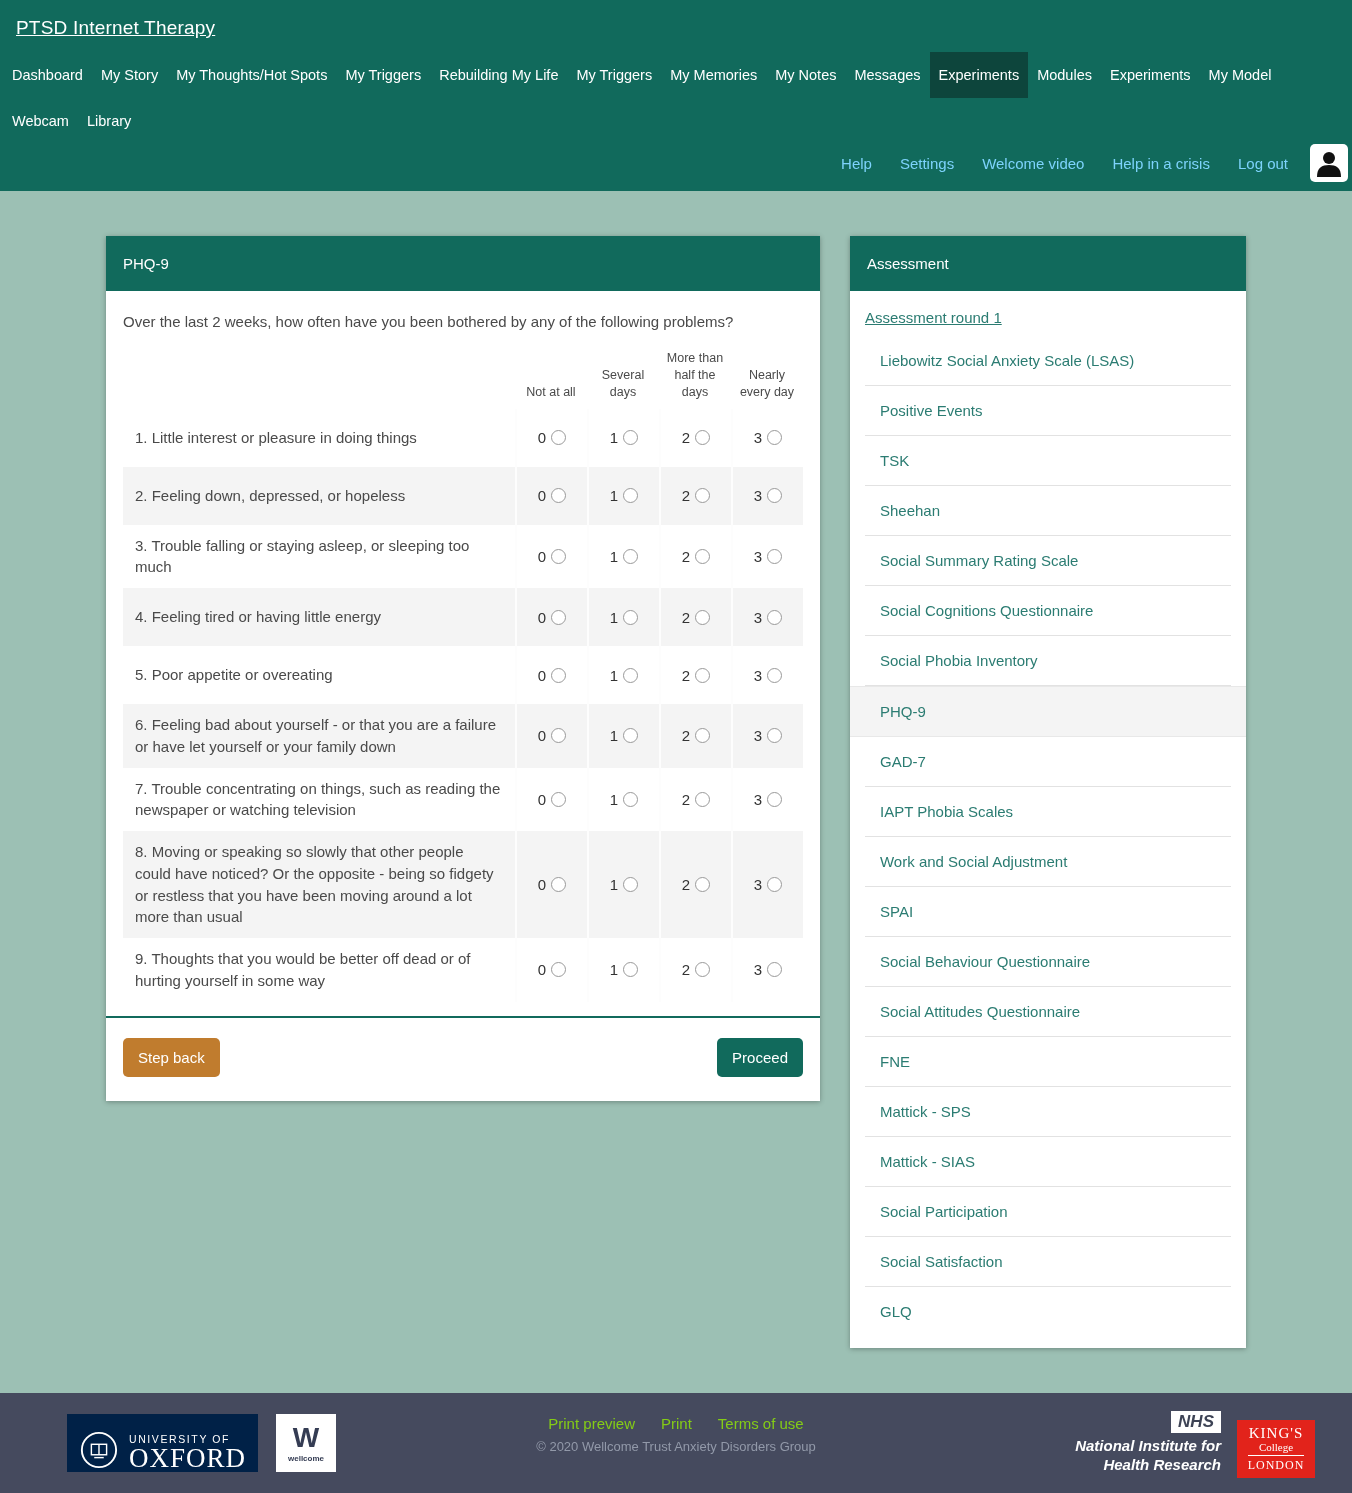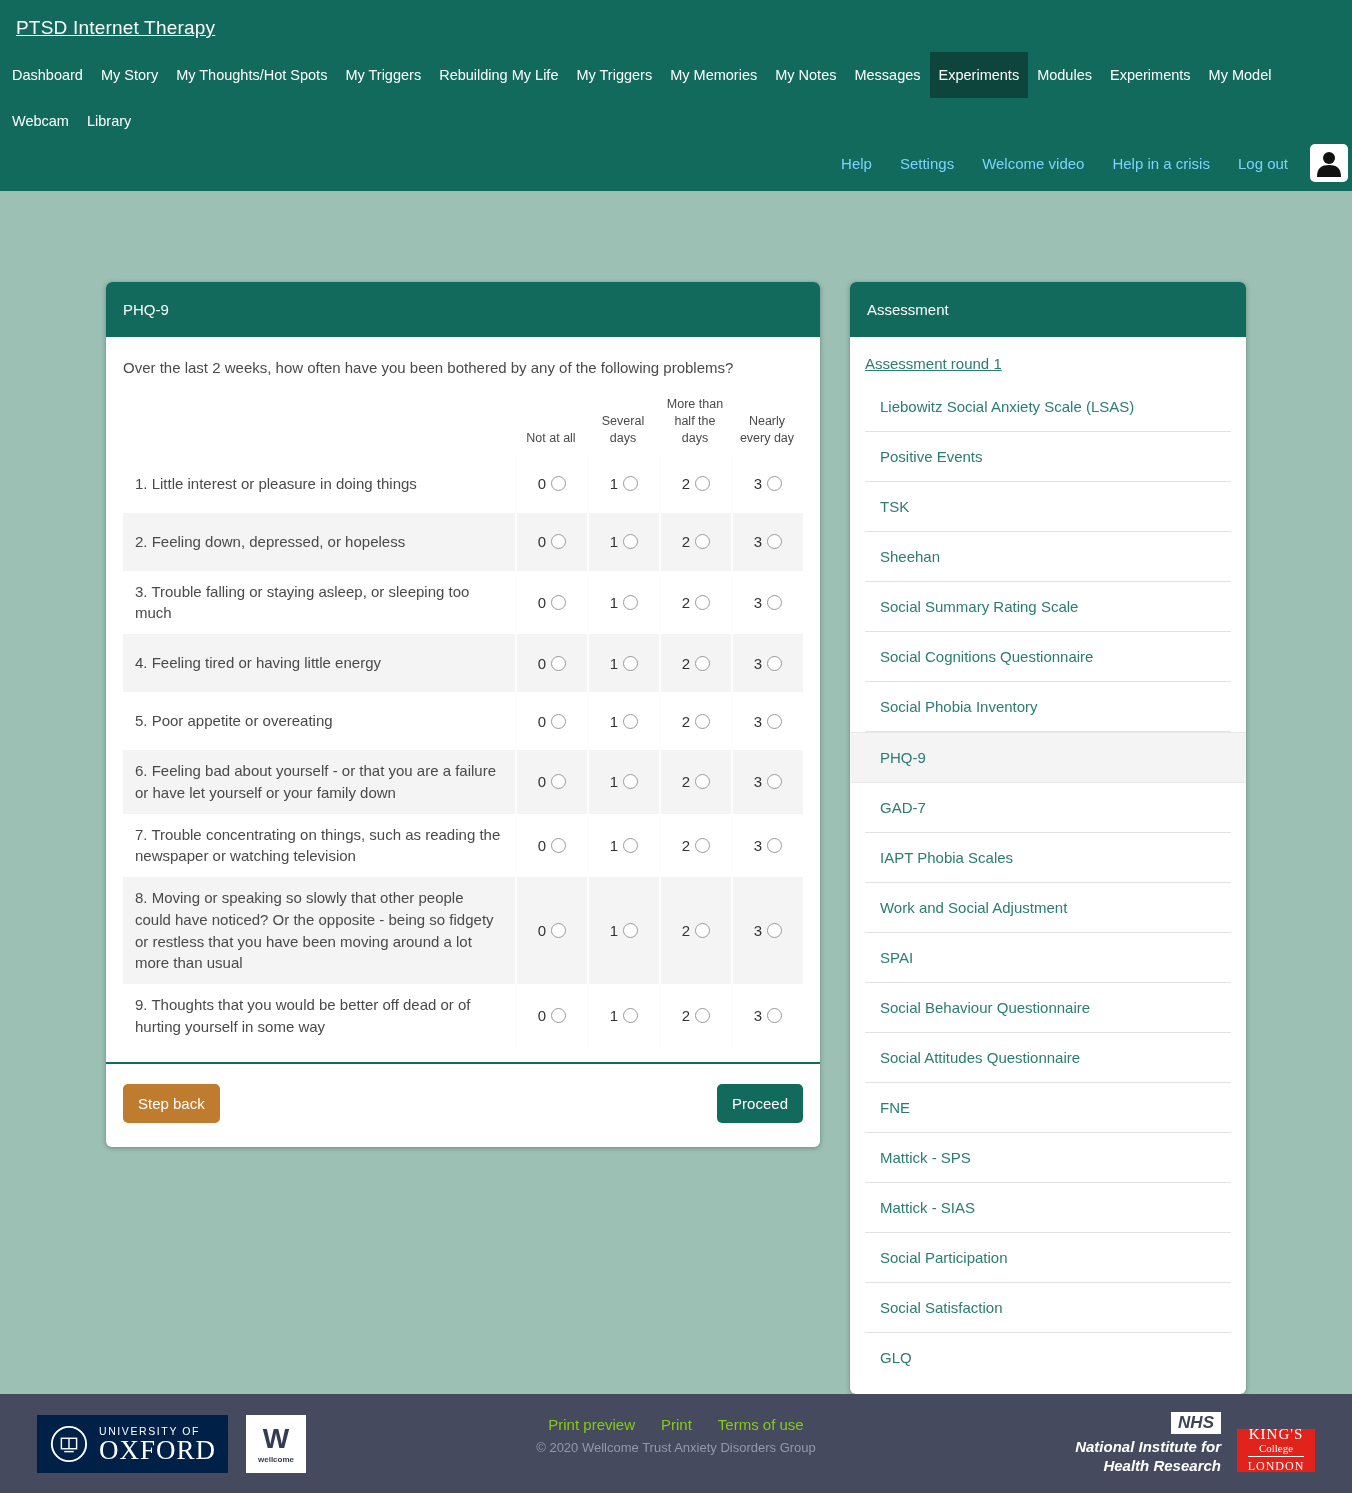--- a/index.html
+++ b/index.html
@@ -21,23 +21,22 @@
   .utility { display:flex; justify-content:flex-end; align-items:center; padding:0 3px 9px; }
   .utility .u-item { padding:8px 14px; font-size:15px; color:#7dd3fc; cursor:pointer; white-space:nowrap; }
   .avatar {
     width:38px; height:38px; background:#fff; border-radius:5px; margin:0 1px 0 8px;
     display:flex; align-items:center; justify-content:center; cursor:pointer;
   }
   
   main { flex:1 1 auto; padding-top:45px; }
   .content { width:1140px; margin:0 auto; display:flex; gap:30px; align-items:flex-start; }
   .card {
-    background:#fff; border-radius:6px; overflow:hidden;
+    background:#fff; border-radius:0; overflow:hidden;
     box-shadow:0 1px 5px rgba(0,0,0,.3);
-    margin-top:46px;
   }
   .card-header { background:#116a5c; color:#fff; font-size:15px; padding:19px 17px; }
   
   .quiz-card { width:750px; }
   .quiz-body { padding:20px 17px 0; }
   .prompt { font-size:15px; color:#4a4a4a; margin:2px 0 16px; }
   .col-head-row { display:flex; }
   .col-head-row .spacer { flex:1; }
   .col-head {
     width:72px; font-size:12.5px; color:#4a4a4a; text-align:center;
@@ -84,22 +83,22 @@
     margin:0; padding:16px 15px 16px 30px; background:#f4f4f4;
     border-top:1px solid #e8e8e8; border-bottom:1px solid #e8e8e8; color:#2b7c72;
   }
   
   footer {
     flex:0 0 100px; background:#454a5e; position:relative;
     display:flex; align-items:center;
   }
   .f-left { display:flex; align-items:center; gap:18px; margin-left:37px; }
   .oxford {
-    width:191px; height:58px; background:#002147; display:flex; align-items:center;
-    padding:0 12px; gap:10px; color:#fff;
+    width:191px; height:58px; background:#002147; display:flex; align-items:flex-end;
+    padding:0 12px; gap:10px; color:#fff;margin-left:30px;
   }
   .ox-text .ox-l1 { font-size:10.5px; letter-spacing:1.6px; }
   .ox-text .ox-l2 { font-family:"Liberation Serif",serif; font-size:27px; letter-spacing:1px; line-height:1; }
   .wellcome {
     width:60px; height:58px; background:#fff; color:#343c53;
     display:flex; flex-direction:column; align-items:center; justify-content:center;
   }
   .wellcome .w { font-size:28px; font-weight:bold; line-height:1; }
   .wellcome .w-label { font-size:8px; font-weight:bold; margin-top:2px; }
   .f-center { position:absolute; left:50%; transform:translateX(-50%); text-align:center; top:22px; }
@@ -107,21 +106,21 @@
   .f-link { color:#84cc16; font-size:15px; cursor:pointer; }
   .copyright { color:#9299a9; font-size:13px; margin-top:7px; }
   .f-right { position:absolute; right:37px; display:flex; align-items:center; gap:16px; }
   .nihr { text-align:right; color:#fff; font-style:italic; font-weight:bold; }
   .nhs-badge {
     display:inline-block; background:#fff; color:#3d4355; font-size:17px;
     padding:0 7px 1px; margin-bottom:4px; line-height:1.25;
   }
   .nihr-line { font-size:15px; line-height:1.25; }
   .kcl {
-    width:78px; height:43px; background:#e2231b; color:#fff; text-align:center;
+    width:78px; height:58px; background:#e2231b; color:#fff; text-align:center;
     font-family:"Liberation Serif",serif; display:flex; flex-direction:column;
     justify-content:center; align-items:center;margin-top:12px;
   }
   .kcl-l1 { font-size:15px; letter-spacing:1px; line-height:1.1; }
   .kcl-l2 { font-size:11px; line-height:1.1; }
   .kcl-l3 { font-size:12px; letter-spacing:1px; border-top:1px solid #fff; padding-top:2px; margin-top:2px; }
 </style>
 </head>
 <body>
 

